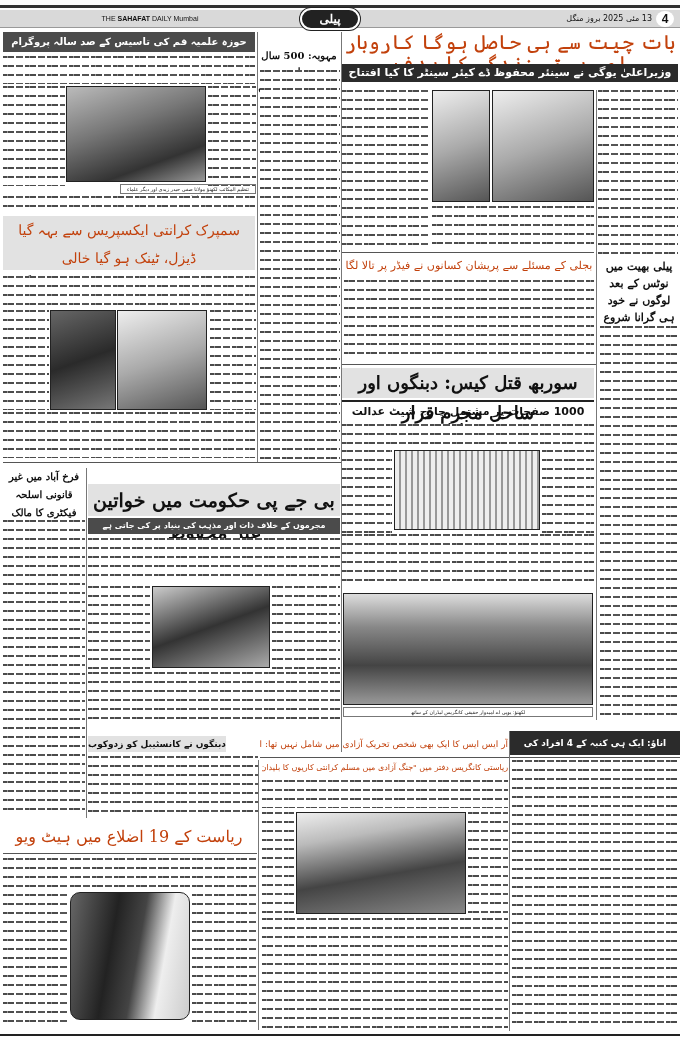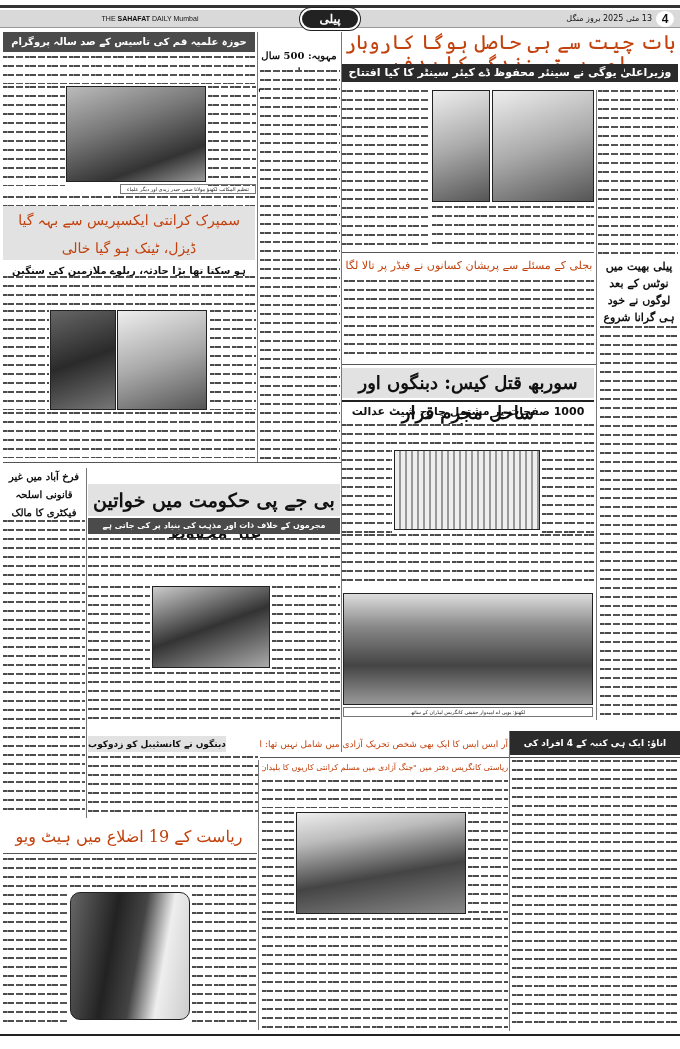--- a/index.html
+++ b/index.html
@@ -62,21 +62,21 @@
 
 <div class="abs side-hl rtl" style="left:258px;top:48px;width:82px;font-size:10px;line-height:16px;">
   <div>مہوبہ: 500 سال پرانے</div>
   <div>مندر سے 3 مورتیاں چوری</div>
 </div>
 <div class="abs filler" style="left:260px;top:70px;width:80px;height:390px;"></div>
 <div class="abs vrule" style="left:257px;top:32px;height:430px;"></div>
 <div class="abs vrule" style="left:341px;top:32px;height:720px;"></div>
 <div class="abs vrule" style="left:596px;top:90px;height:630px;"></div>
 
-<div class="abs bar-light rtl" style="left:3px;top:206px;width:252px;height:54px;">
+<div class="abs bar-light rtl" style="left:3px;top:216px;width:252px;height:54px;">
   <div class="hl-big" style="font-size:14px;line-height:28px;">سمپرک کرانتی ایکسپریس سے بہہ گیا ڈیزل، ٹینک ہو گیا خالی</div>
   <div style="font-size:10px;line-height:18px;background:#fff;margin:0 4px;">ہو سکتا تھا بڑا حادثہ، ریلوے ملازمین کی سنگین لاپروائی</div>
 </div>
 <div class="abs filler" style="left:3px;top:276px;width:252px;height:30px;"></div>
 <div class="abs filler" style="left:3px;top:310px;width:46px;height:100px;"></div>
 <div class="abs photo dark" style="left:50px;top:310px;width:66px;height:100px;"></div>
 <div class="abs photo light" style="left:117px;top:310px;width:90px;height:100px;"></div>
 <div class="abs filler" style="left:210px;top:310px;width:46px;height:100px;"></div>
 <div class="abs filler" style="left:3px;top:412px;width:252px;height:46px;"></div>
 <div class="abs hrule" style="left:3px;top:462px;width:338px;"></div>

